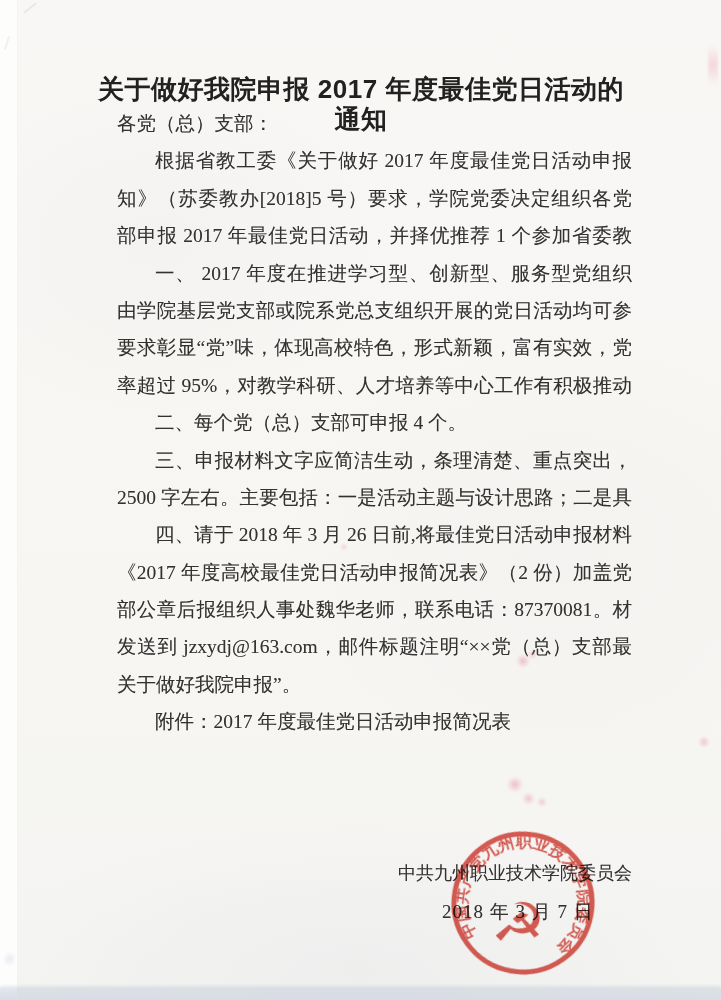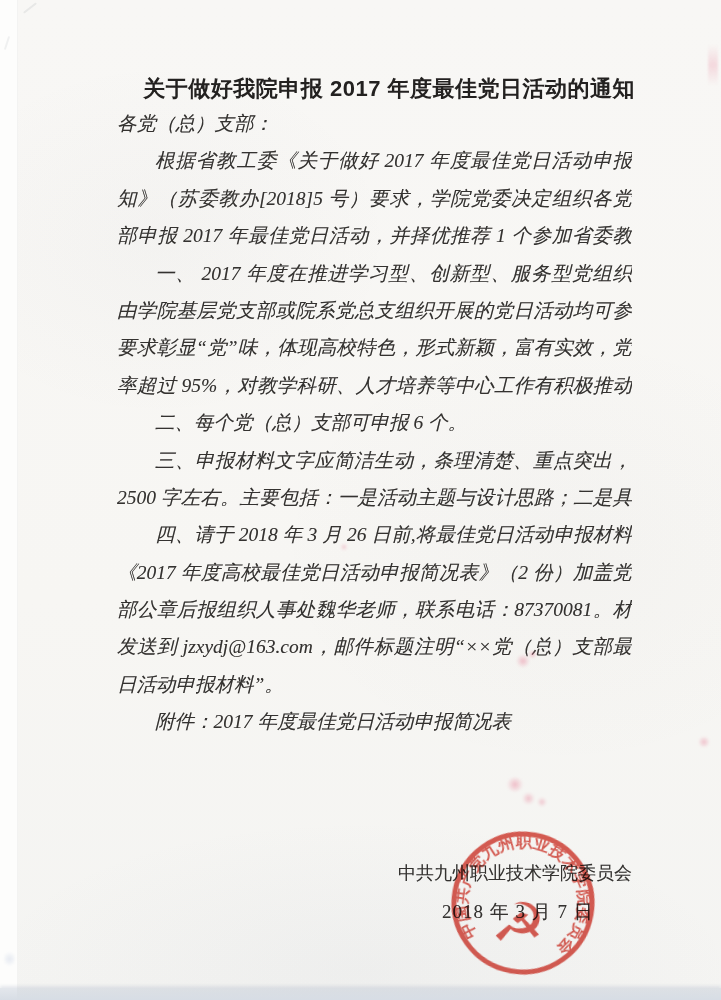--- a/index.html
+++ b/index.html
@@ -30,31 +30,31 @@
     background:var(--edge);
     border-right:1px solid rgba(120,120,120,0.07);
   }
   .bottom-strip{
     position:absolute;left:0;bottom:0;width:721px;height:12px;
     background:linear-gradient(180deg, rgba(180,190,205,0.35), var(--strip));
     box-shadow:0 -2px 3px rgba(160,170,190,0.25);
   }
   .doc-title{
     position:absolute;top:74px;left:87px;width:548px;
-    text-align:right;
+    text-align:center;
     font-family:"Liberation Sans","DejaVu Sans",sans-serif;
-    font-weight:bold;font-size:22px;line-height:30px;
+    font-weight:bold;font-size:26px;line-height:30px;
     color:var(--title-ink);letter-spacing:0.5px;
   }
   .body-lines{
     position:absolute;left:117px;top:105px;width:515px;
     font-size:19.5px;color:var(--ink);
     text-shadow:0 0 0.6px rgba(70,70,70,0.35);
   }
-  .line{height:37.4px;line-height:37.4px;white-space:nowrap;font-style:italic;}
+  .line{height:37.4px;line-height:37.4px;white-space:nowrap;}
   .line.indent{padding-left:38px;}
   .line.fill{white-space:normal;text-align:justify;text-align-last:justify;overflow:hidden;}
   .sig-org{
     position:absolute;left:398px;top:861px;width:220px;
     font-size:18px;line-height:24px;color:var(--ink);
     text-shadow:0 0 0.6px rgba(70,70,70,0.35);white-space:nowrap;
   }
   .sig-date{
     position:absolute;left:442px;top:899px;width:130px;
     font-size:19px;line-height:26px;color:var(--ink);
@@ -89,28 +89,28 @@
 
 <div class="body-lines">
     <div class="line">各党（总）支部：</div>
     <div class="line indent fill">根据省教工委《关于做好 2017 年度最佳党日活动申报工作的通</div>
     <div class="line fill">知》（苏委教办[2018]5 号）要求，学院党委决定组织各党（总）支</div>
     <div class="line fill">部申报 2017 年最佳党日活动，并择优推荐 1 个参加省委教育工委的</div>
     <div class="line indent fill">一、 2017 年度在推进学习型、创新型、服务型党组织建设中，</div>
     <div class="line fill">由学院基层党支部或院系党总支组织开展的党日活动均可参加申报。</div>
     <div class="line fill">要求彰显“党”味，体现高校特色，形式新颖，富有实效，党员参与</div>
     <div class="line fill">率超过 95%，对教学科研、人才培养等中心工作有积极推动作用，有</div>
-    <div class="line indent">二、每个党（总）支部可申报 6 个。</div>
+    <div class="line indent">二、每个党（总）支部可申报 4 个。</div>
     <div class="line indent fill">三、申报材料文字应简洁生动，条理清楚、重点突出，字数在</div>
     <div class="line fill">2500 字左右。主要包括：一是活动主题与设计思路；二是具体组织</div>
     <div class="line indent fill">四、请于 2018 年 3 月 26 日前,将最佳党日活动申报材料(2 份)、</div>
     <div class="line fill">《2017 年度高校最佳党日活动申报简况表》（2 份）加盖党（总）支</div>
     <div class="line fill">部公章后报组织人事处魏华老师，联系电话：87370081。材料电子版</div>
     <div class="line fill">发送到 jzxydj@163.com，邮件标题注明“××党（总）支部最佳党</div>
-    <div class="line">日活动申报材料”。</div>
+    <div class="line">关于做好我院申报”。</div>
     <div class="line indent">附件：2017 年度最佳党日活动申报简况表</div>
   </div>
 
 <div class="sig-org">中共九州职业技术学院委员会</div>
 <div class="sig-date">2018 年 3 月 7 日</div>
 
 <div class="smudge" style="left:516px;top:654px;width:14px;height:14px;opacity:.55;"></div>
 <div class="smudge" style="left:528px;top:650px;width:9px;height:9px;opacity:.5;"></div>
 <div class="smudge" style="left:698px;top:736px;width:12px;height:12px;opacity:.5;"></div>
 <div class="smudge" style="left:506px;top:777px;width:18px;height:15px;opacity:.55;"></div>

